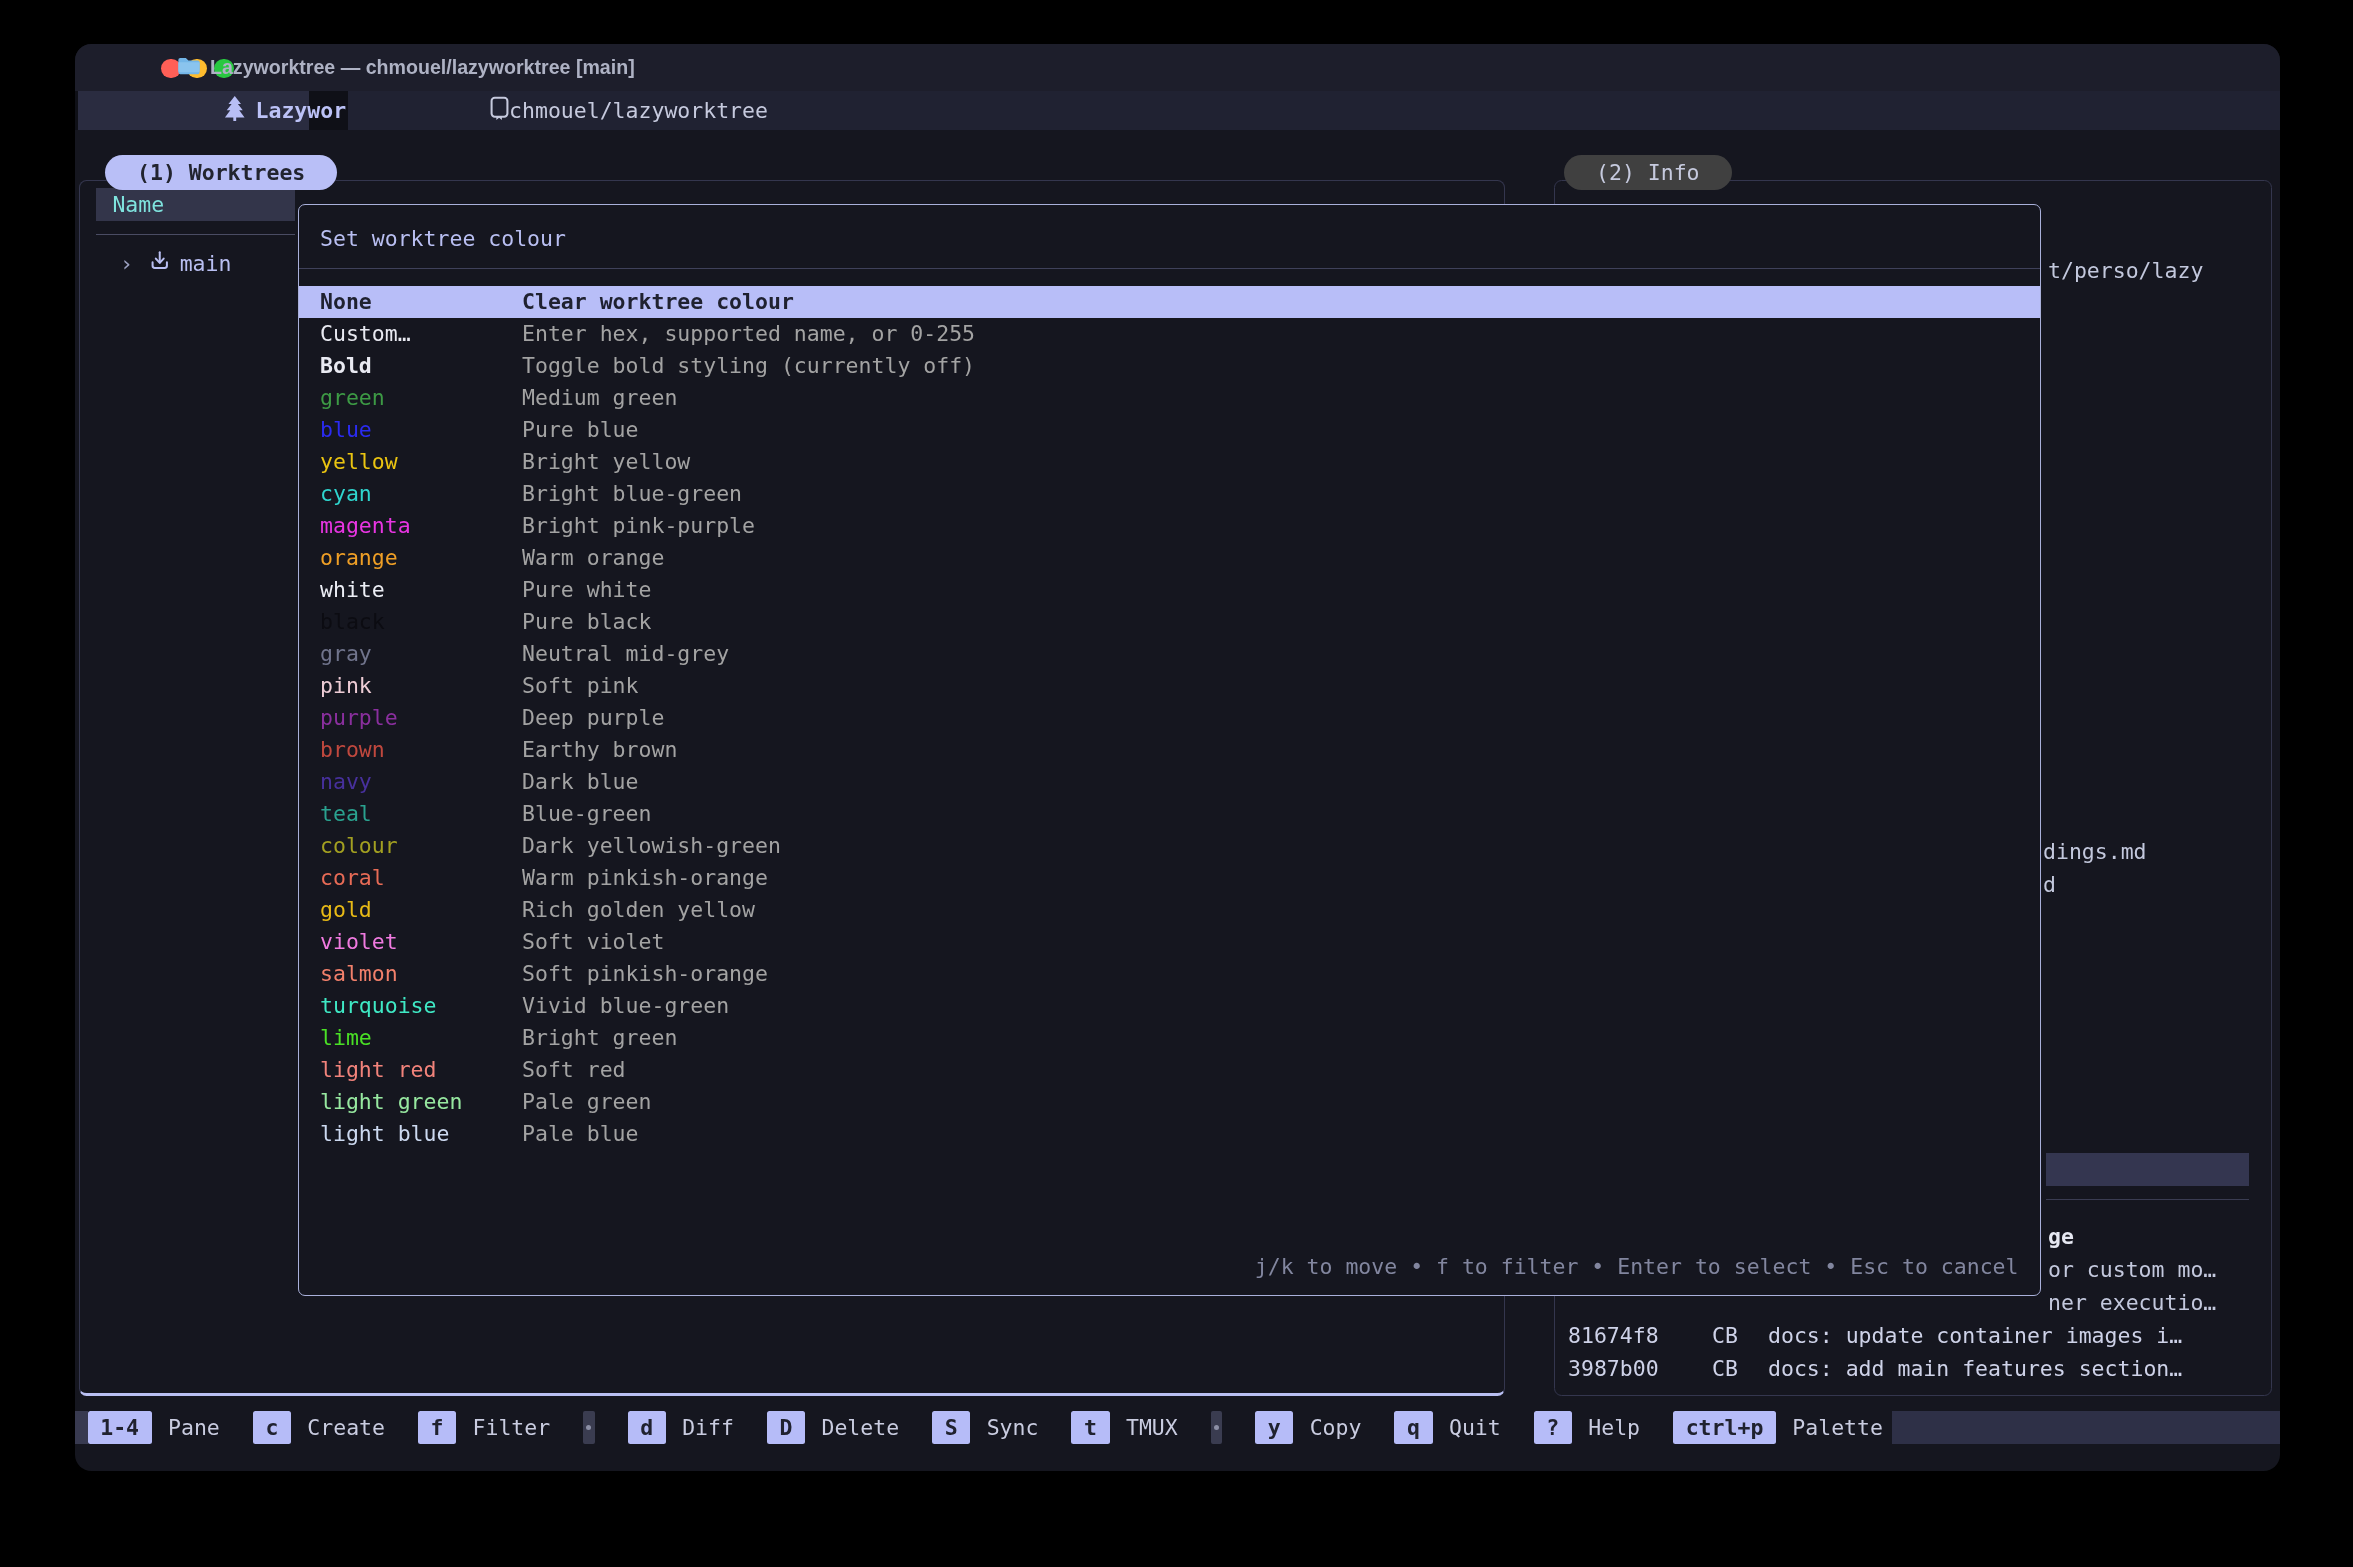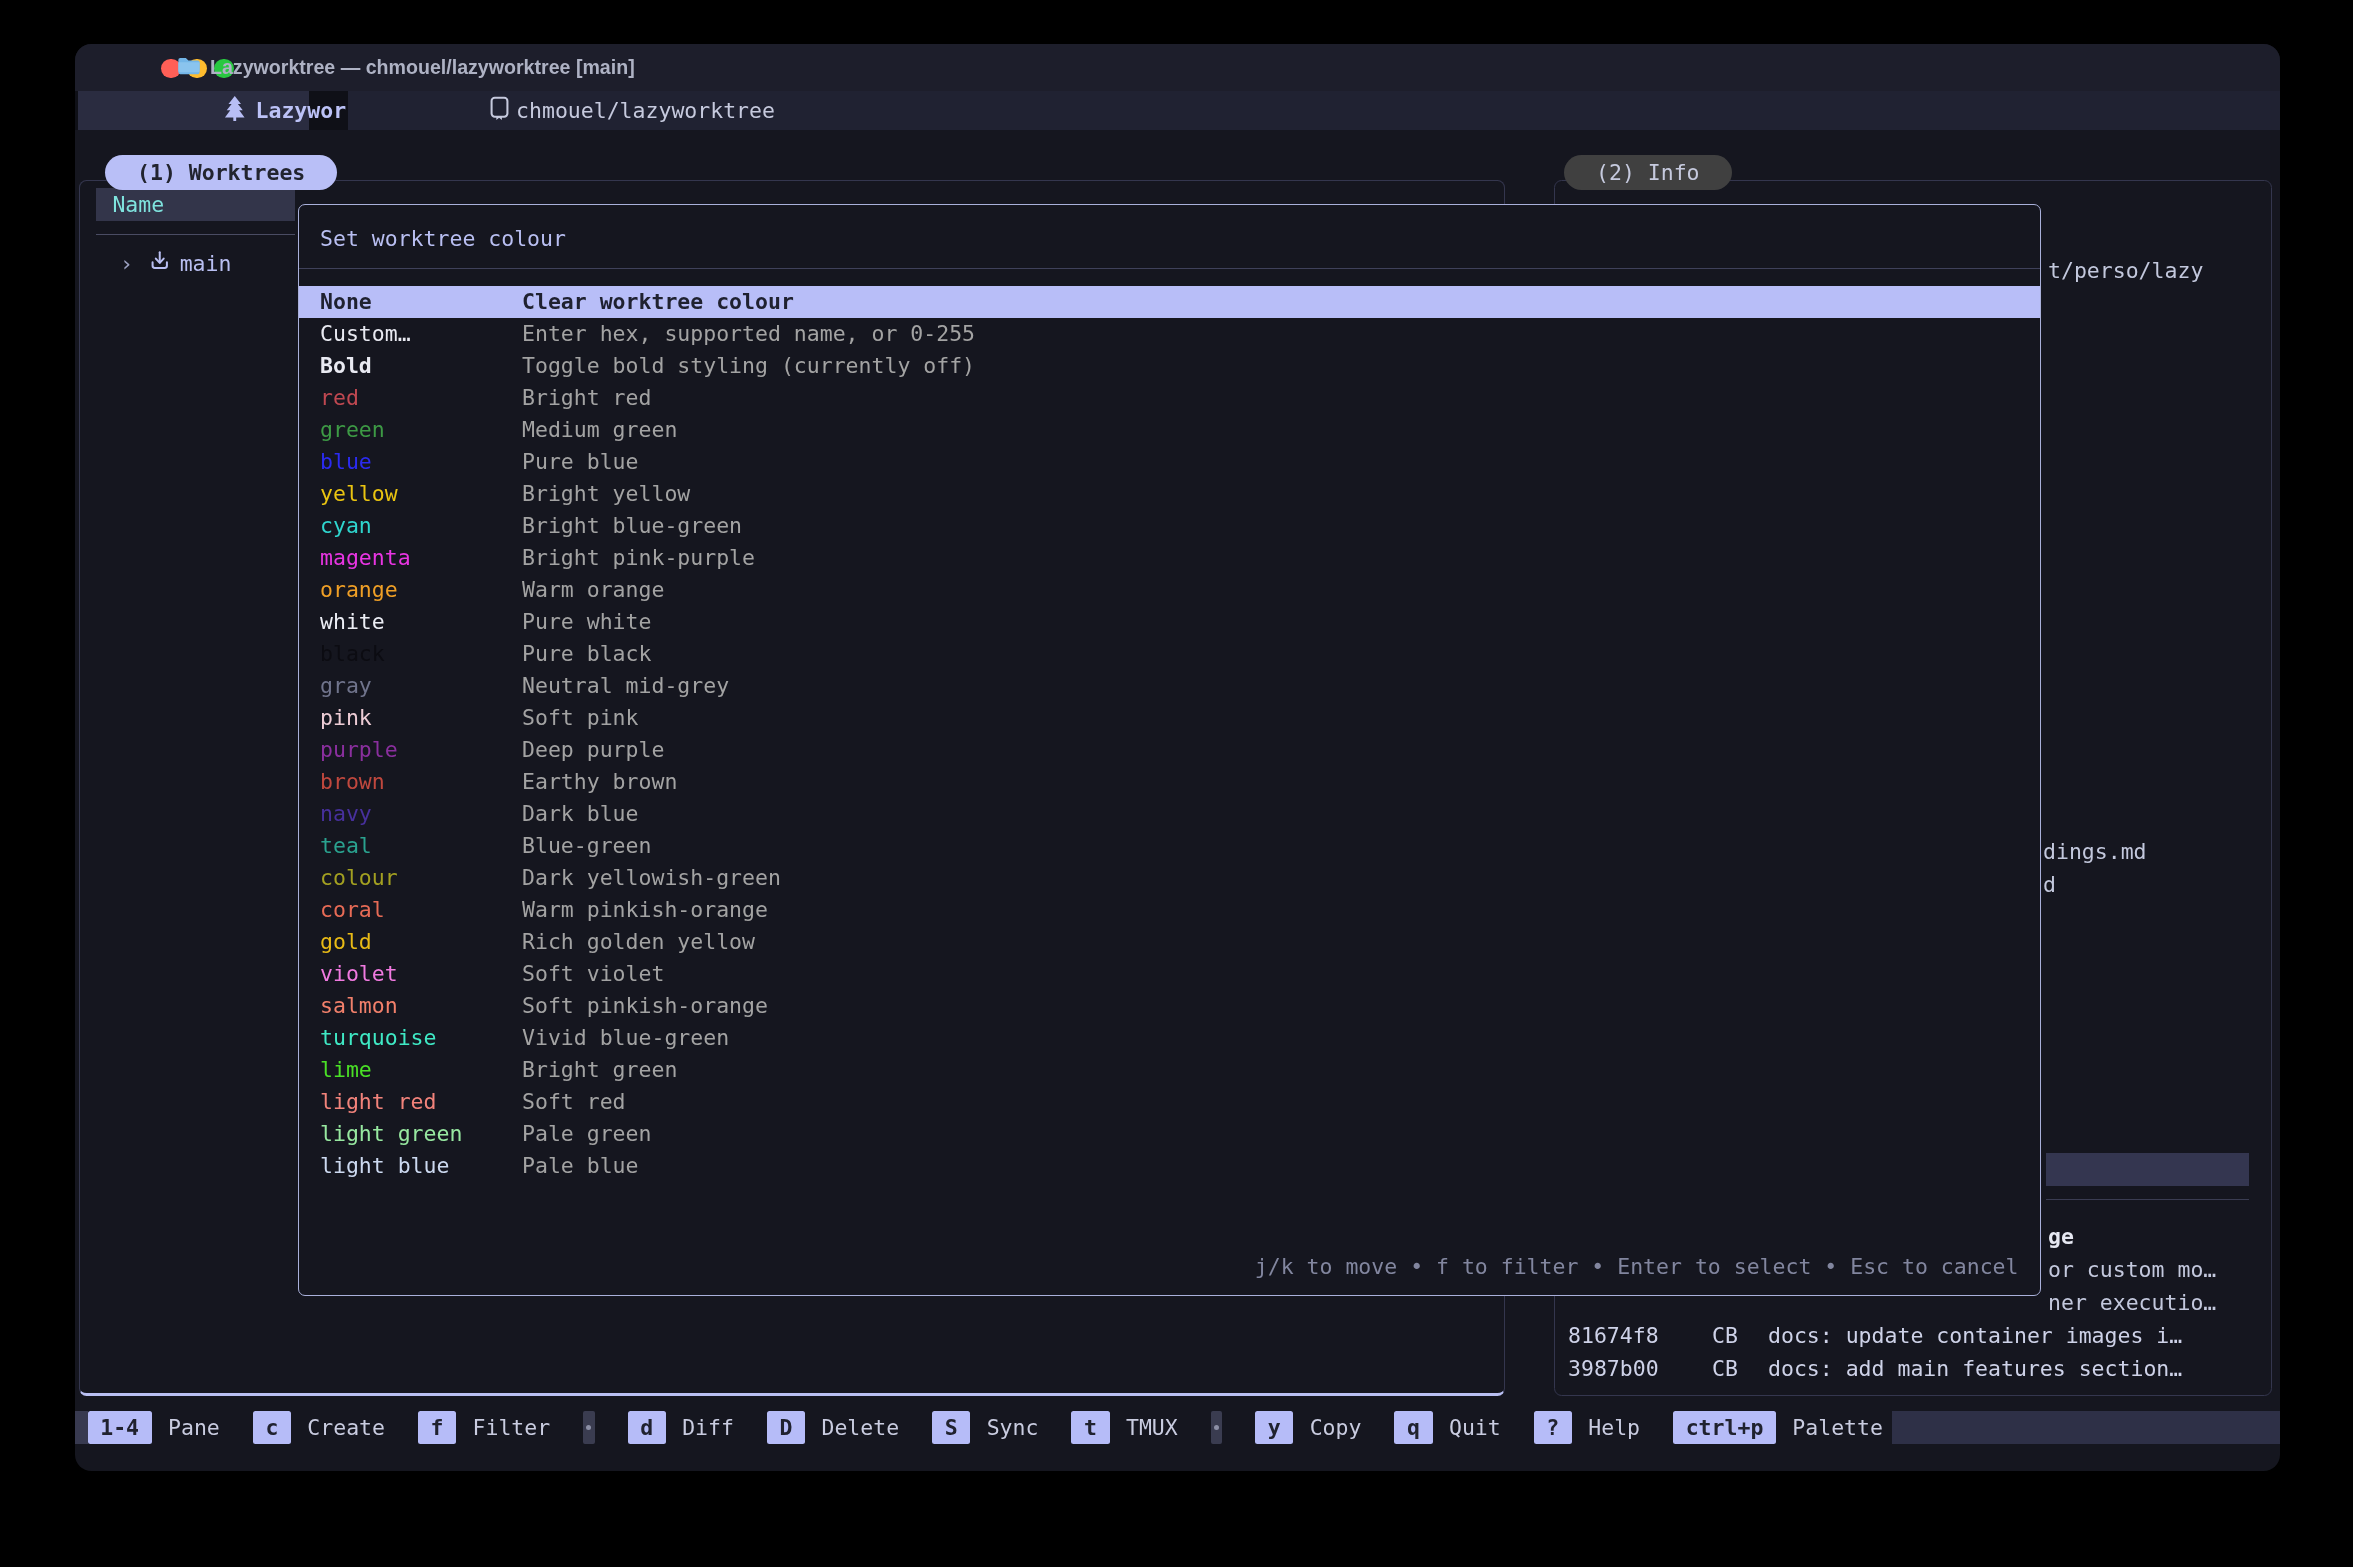--- a/index.html
+++ b/index.html
@@ -15,21 +15,21 @@
   .light.yellow{left:112px;background:#febc2e;}
   .light.green{left:139px;background:#28c840;}
   .folder-ic{position:absolute;left:102px;top:12px;}
   .tb-title{position:absolute;left:135px;top:0;height:47px;line-height:47px;
             font-family:"Liberation Sans",sans-serif;font-weight:bold;font-size:19.6px;color:#aeb2c4;}
 
   
   .tabrow{position:absolute;left:0;top:47px;right:0;height:39px;background:#0f1017;}
   .tab{position:absolute;top:0;height:39px;display:flex;align-items:center;font-size:21.5px;white-space:pre;}
   .tab-app{left:3.2px;width:231px;background:#2a2c40;color:#bcc2f7;font-weight:bold;padding-left:16.4px;box-sizing:border-box;gap:10px;}
-  .tab-repo{left:273px;right:0;background:#202232;color:#c6cade;padding-left:12.6px;gap:7px;}
+  .tab-repo{left:273px;right:0;background:#202232;color:#c6cade;padding-left:12.6px;gap:0;}
 
   
   .panel{position:absolute;border:1.9px solid #34364e;border-radius:7.6px;box-sizing:border-box;}
   .left-panel{left:4.4px;top:136px;width:1426px;height:1216px;border-bottom:3.2px solid #b9bff2;}
   .right-panel{left:1479px;top:136px;width:718px;height:1216px;}
   .pill{position:absolute;height:35px;line-height:35px;border-radius:17.7px;font-size:21.5px;
         padding:0 32px;white-space:pre;z-index:3;}
   .pill-worktrees{left:30px;top:111px;background:#b9bff7;color:#22242f;font-weight:bold;}
   .pill-info{left:1489px;top:111px;background:#404040;color:#c6cade;}
 
@@ -171,24 +171,20 @@
   <div class="m-row">
     <span class="m-name">Custom…</span>
     <span class="m-desc">Enter hex, supported name, or 0-255</span>
   </div>
 
   <div class="m-row">
     <span class="m-name" style="font-weight: bold;">Bold</span>
     <span class="m-desc">Toggle bold styling (currently off)</span>
   </div>
 
-  <div class="m-row">
-    <span class="m-name" style="color: rgb(192, 72, 81);">red</span>
-    <span class="m-desc">Bright red</span>
-  </div>
 
   <div class="m-row">
     <span class="m-name" style="color: rgb(61, 154, 69);">green</span>
     <span class="m-desc">Medium green</span>
   </div>
 
   <div class="m-row">
     <span class="m-name" style="color: rgb(43, 43, 240);">blue</span>
     <span class="m-desc">Pure blue</span>
   </div>

